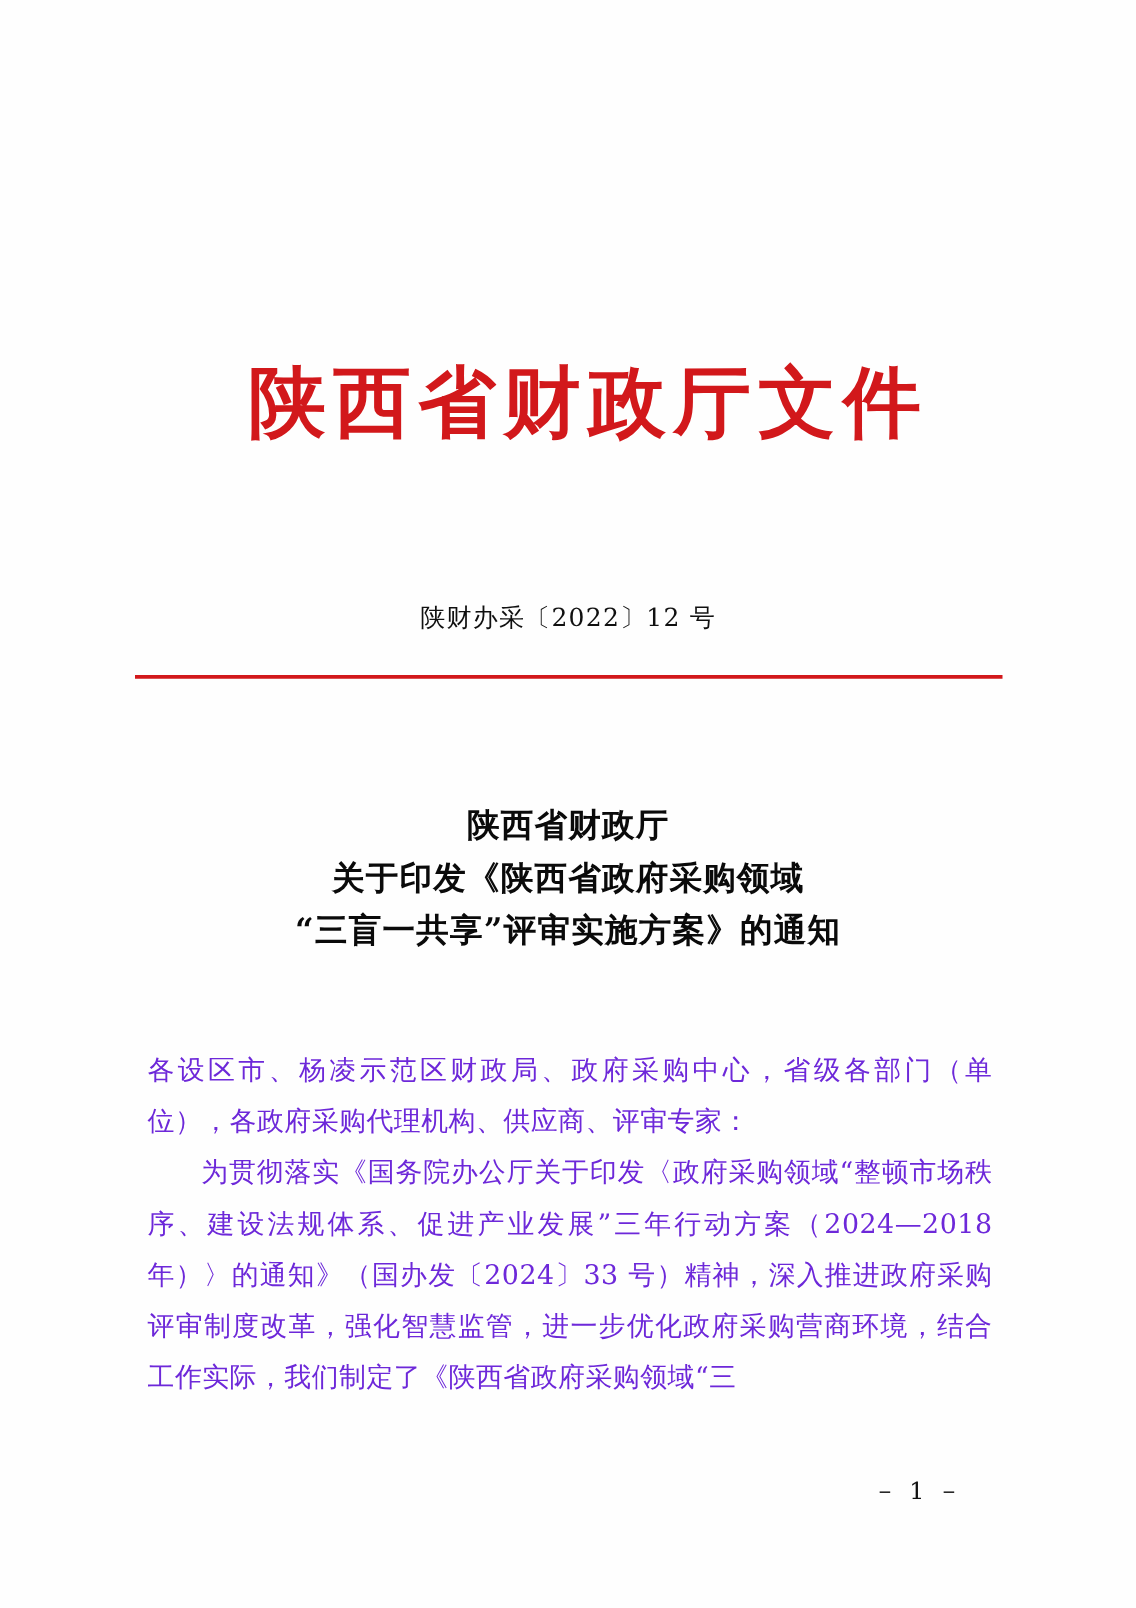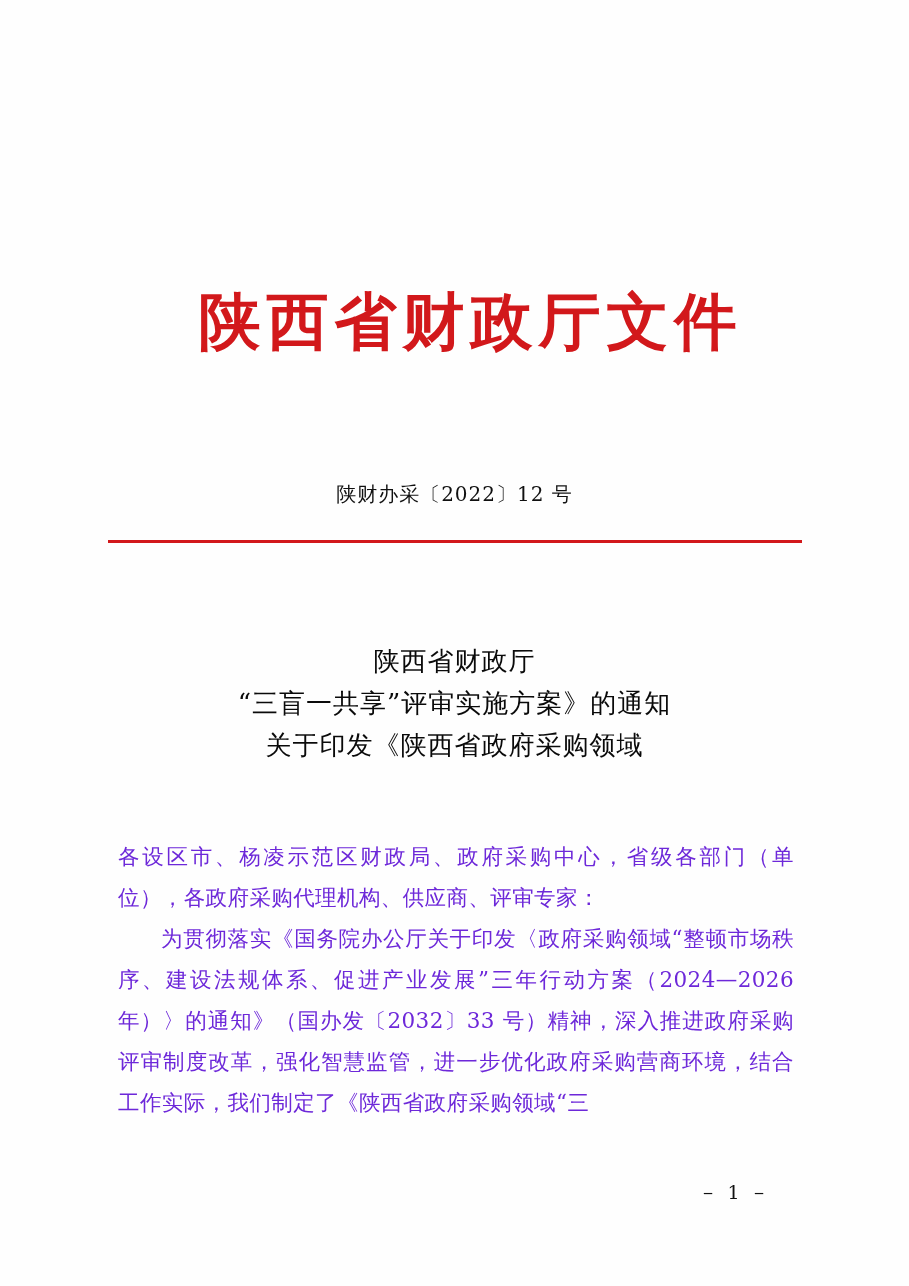--- a/index.html
+++ b/index.html
@@ -63,21 +63,21 @@
     background: #d2181b;
   }
 
   
   .title-block {
     position: absolute;
     top: 640px;
     left: 0;
     width: 909px;
     text-align: center;
-    font-weight: normal;
+    font-weight: bold;
     font-size: 26px;
     line-height: 42px;
     letter-spacing: 1px;
     color: #0a0a0a;
   }
   .title-line {
     display: block;
     white-space: nowrap;
   }
 
@@ -124,26 +124,26 @@
   <div class="masthead">
     <div class="masthead-title">陕西省财政厅文件</div>
   </div>
 
   <div class="doc-number">陕财办采〔2022〕12 号</div>
 
   <div class="red-rule"></div>
 
   <div class="title-block">
     <span class="title-line">陕西省财政厅</span>
+    <span class="title-line">关于印发《陕西省政府采购领域</span>
     <span class="title-line">“三盲一共享”评审实施方案》的通知</span>
-    <span class="title-line">关于印发《陕西省政府采购领域</span>
   </div>
 
   <div class="body-text">
     <p>各设区市、杨凌示范区财政局、政府采购中心，省级各部门（单位），各政府采购代理机构、供应商、评审专家：</p>
-    <p class="indent">为贯彻落实《国务院办公厅关于印发〈政府采购领域“整顿市场秩序、建设法规体系、促进产业发展”三年行动方案（2024—2026 年）〉的通知》（国办发〔2032〕33 号）精神，深入推进政府采购评审制度改革，强化智慧监管，进一步优化政府采购营商环境，结合工作实际，我们制定了《陕西省政府采购领域“三</p>
+    <p class="indent">为贯彻落实《国务院办公厅关于印发〈政府采购领域“整顿市场秩序、建设法规体系、促进产业发展”三年行动方案（2024—2018 年）〉的通知》（国办发〔2024〕33 号）精神，深入推进政府采购评审制度改革，强化智慧监管，进一步优化政府采购营商环境，结合工作实际，我们制定了《陕西省政府采购领域“三</p>
   </div>
 
   <div class="page-number">
     <span class="pn-inner">－ 1 －</span>
   </div>
 
 </div>
 
 </body></html>

